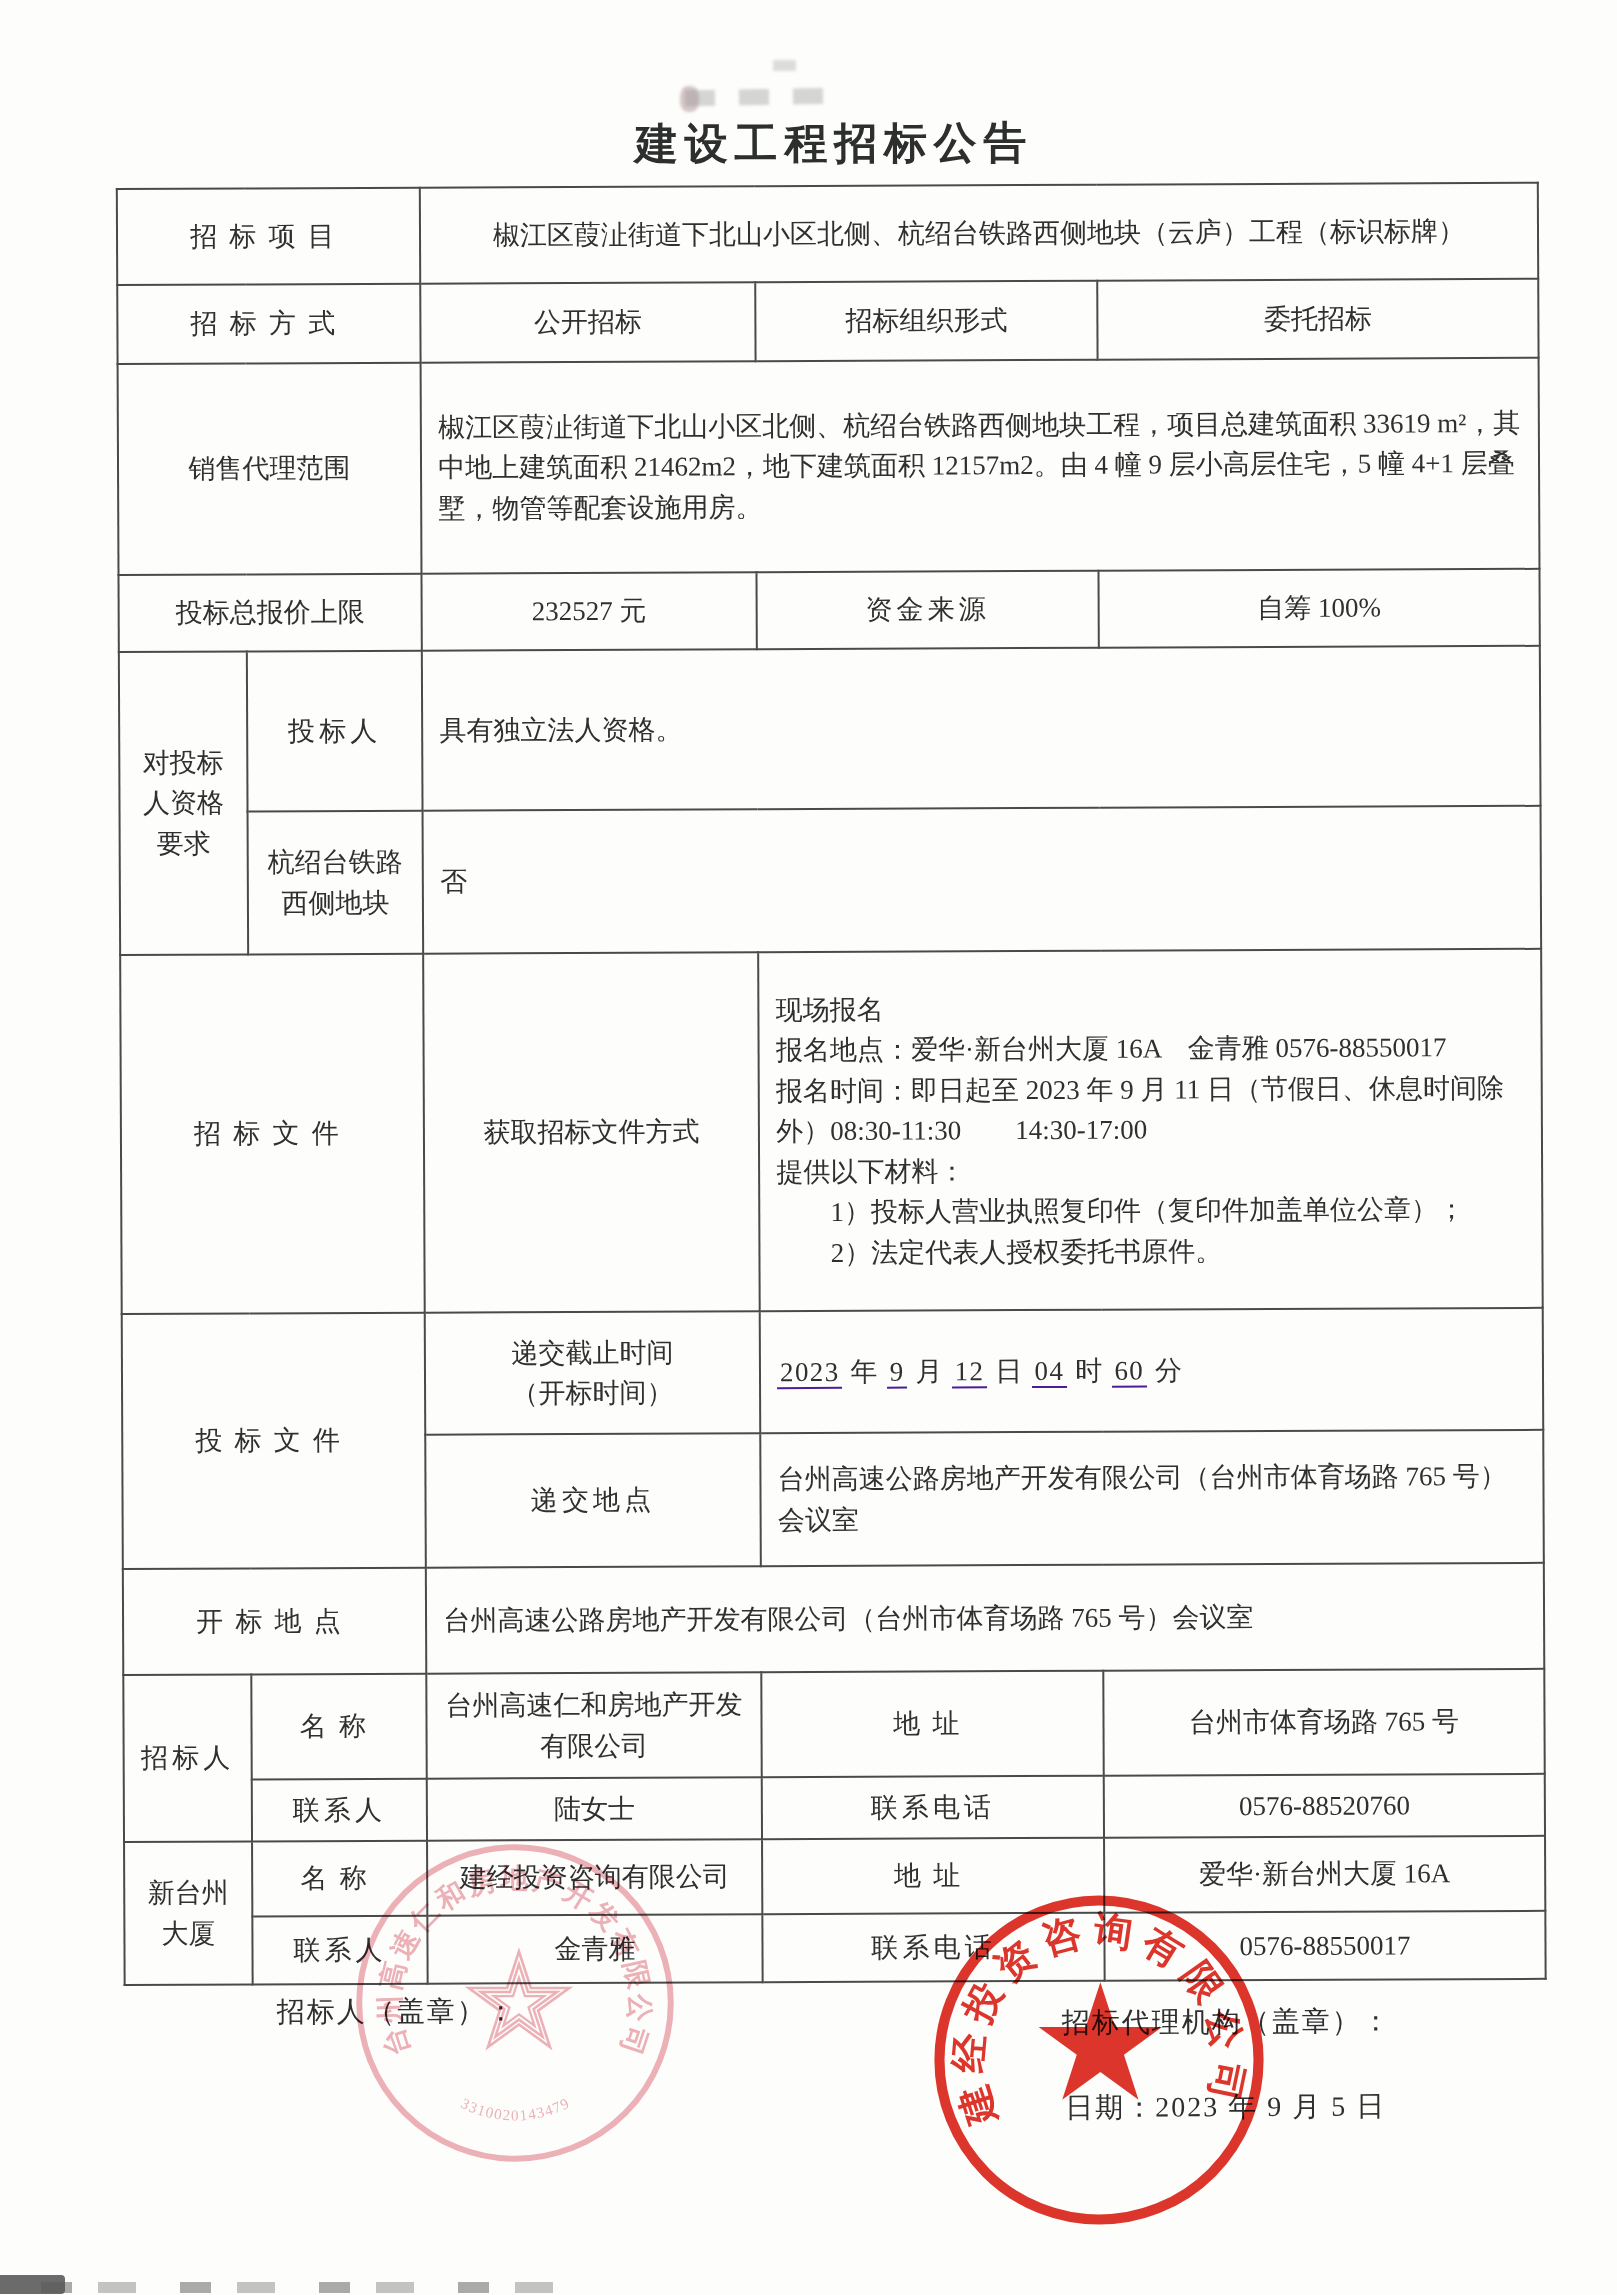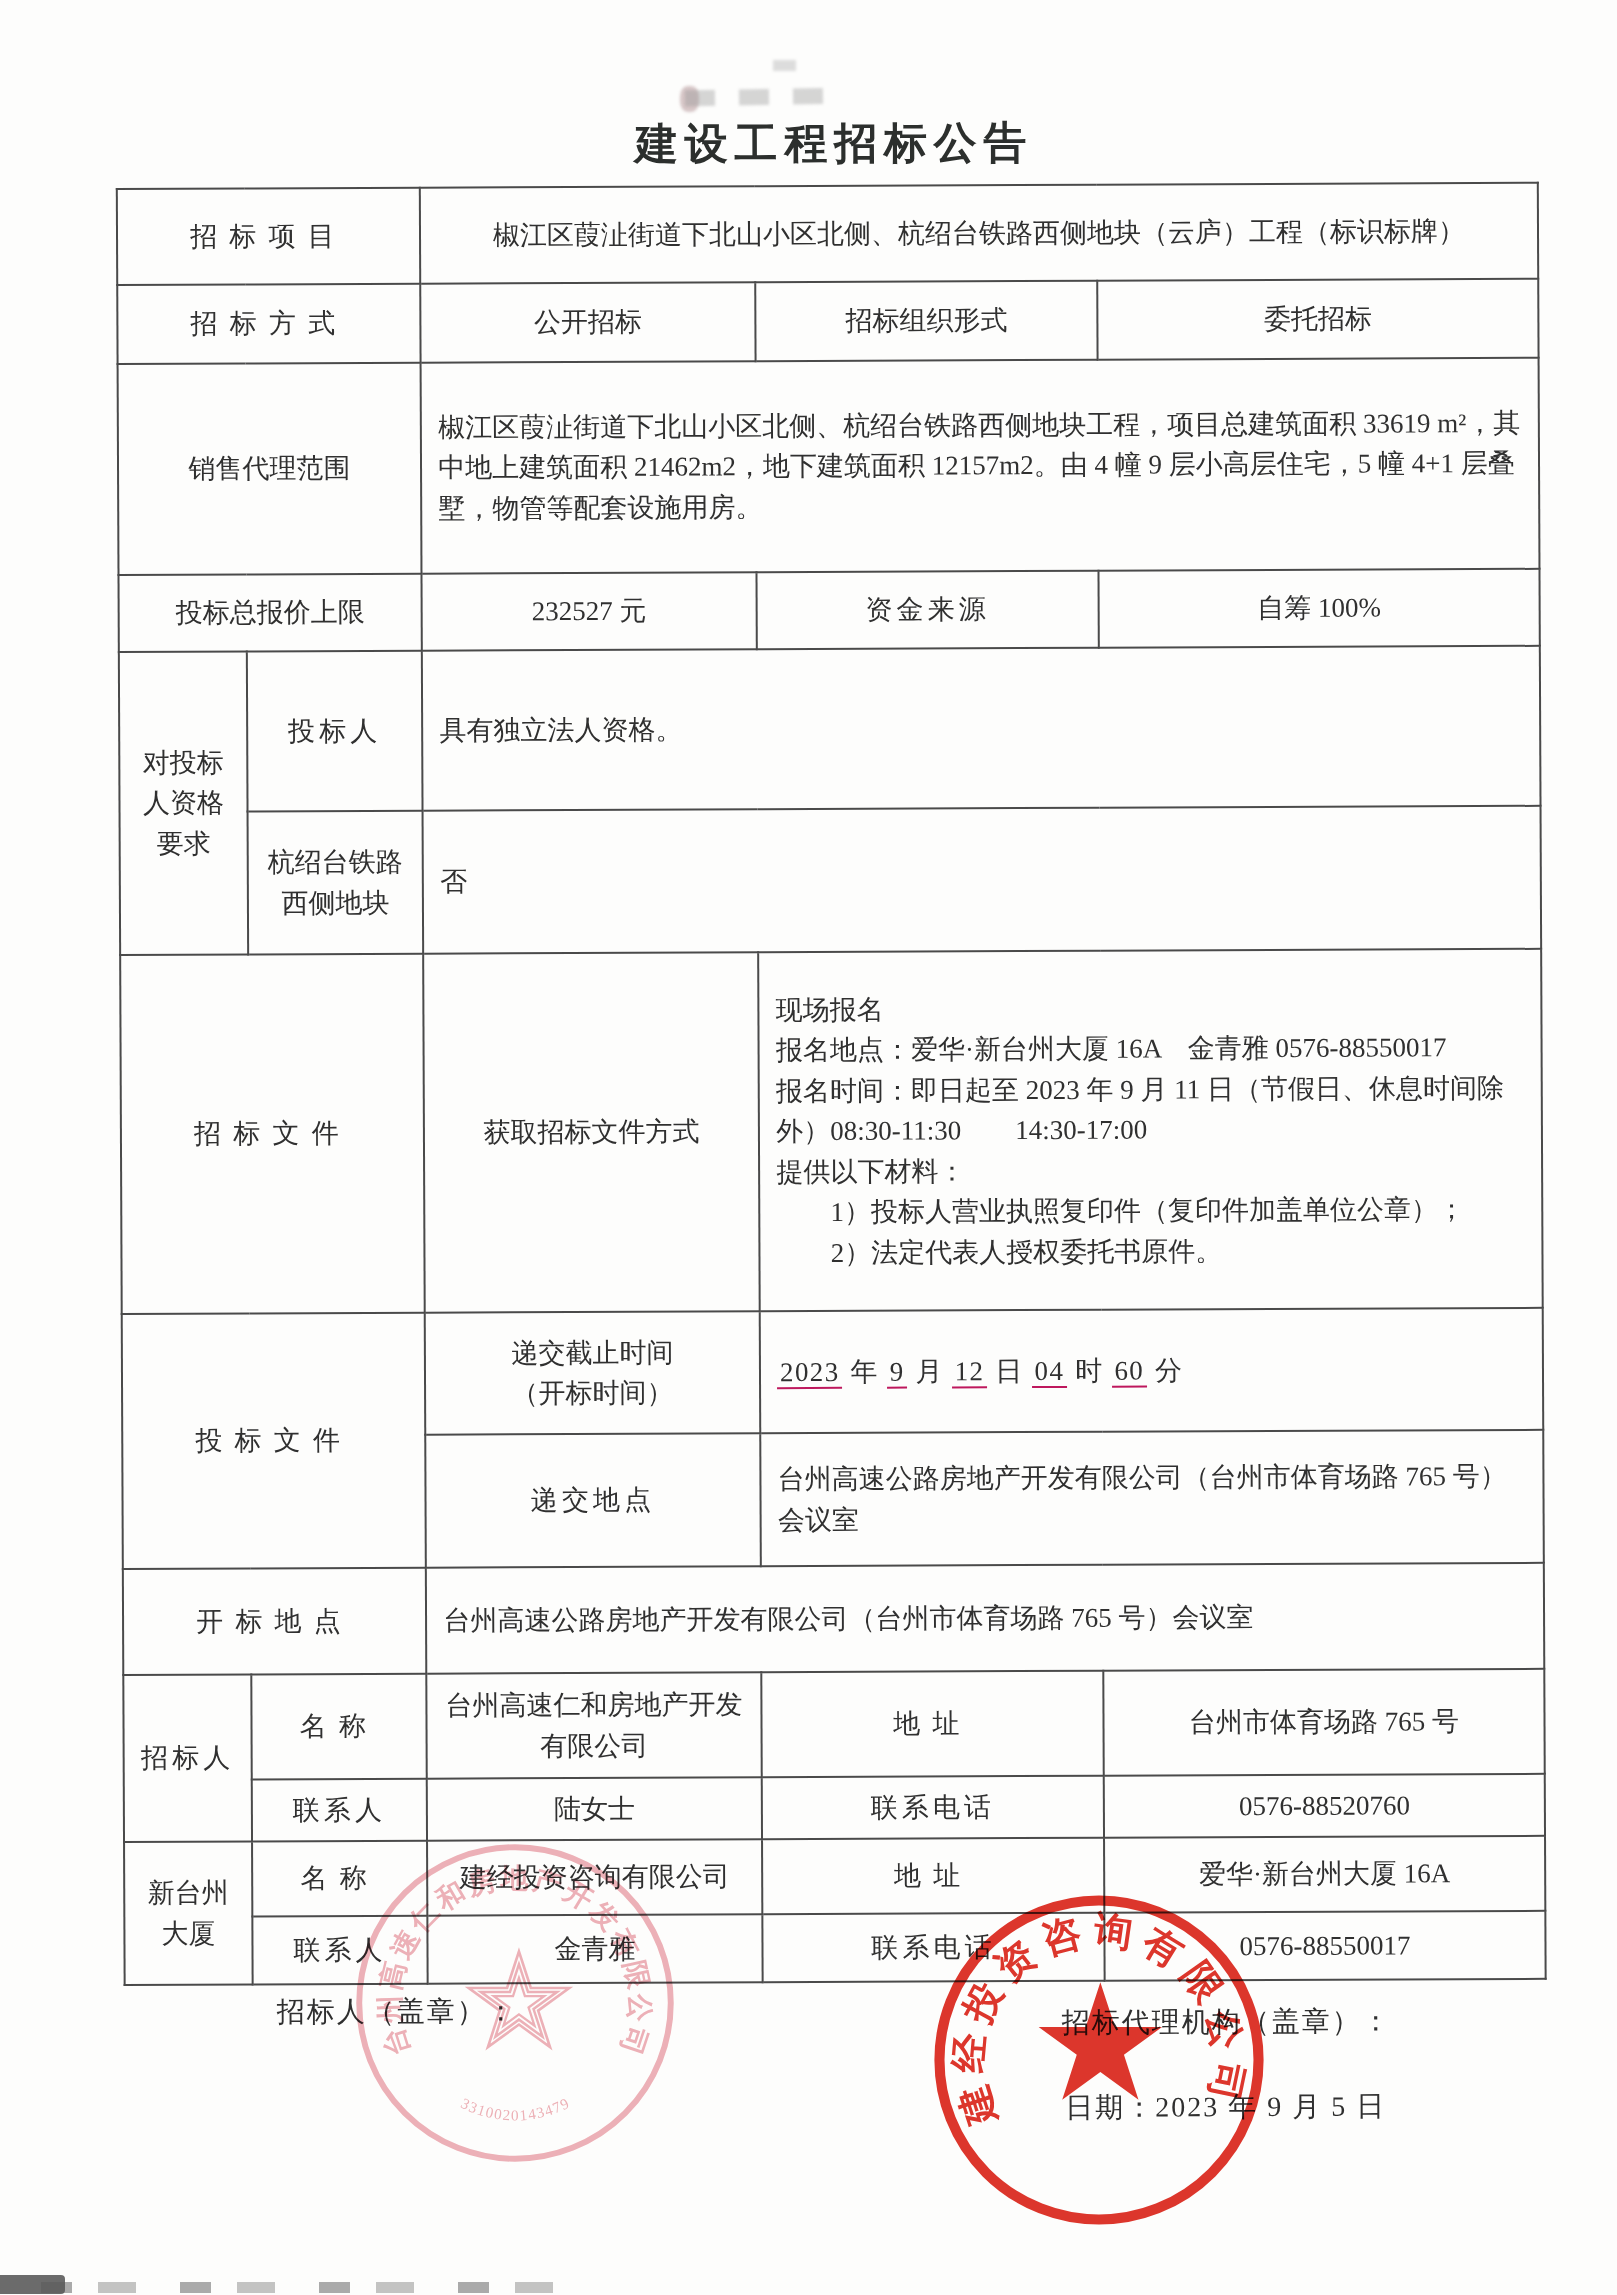--- a/index.html
+++ b/index.html
@@ -28,21 +28,21 @@
   }
   .c{text-align:center;}
   .l{text-align:left;}
   .top{vertical-align:top;}
   .label{text-align:center;}
   .sp2{letter-spacing:12.2px;}
   .sp1{letter-spacing:4.1px;}
   .pre{white-space:pre-line;}
   .bigcell{line-height:51px;padding:11px 17.7px;}
   .pad30{padding:9.5px 22px;}
-  .u{border-bottom:2px solid #be185d;padding:0 2.7px;text-align:right;}
+  .u{border-bottom:2px solid #4c1d95;padding:0 2.7px;text-align:right;}
   .dlv{letter-spacing:1.4px;}
   .seal-line{position:absolute;font-size:28px;letter-spacing:2px;color:#2f2f2f;}
   .stamp{position:absolute;mix-blend-mode:multiply;pointer-events:none;}
   .stamp-left{left:350px;top:1838px;opacity:0.62;}
   .stamp-right{left:930px;top:1891px;opacity:0.95;}
   .smudge{position:absolute;pointer-events:none;}
   .smudge-a{left:685px;top:89px;width:155px;height:16.3px;
     background:repeating-linear-gradient(90deg,#9a9a9a 0 30px,rgba(0,0,0,0) 30px 54px);
     opacity:.4;filter:blur(1.4px);transform:rotate(-1deg);}
   .smudge-b{left:680px;top:86px;width:19px;height:26px;background:#b08f92;opacity:.5;filter:blur(1.4px);border-radius:40%;}

